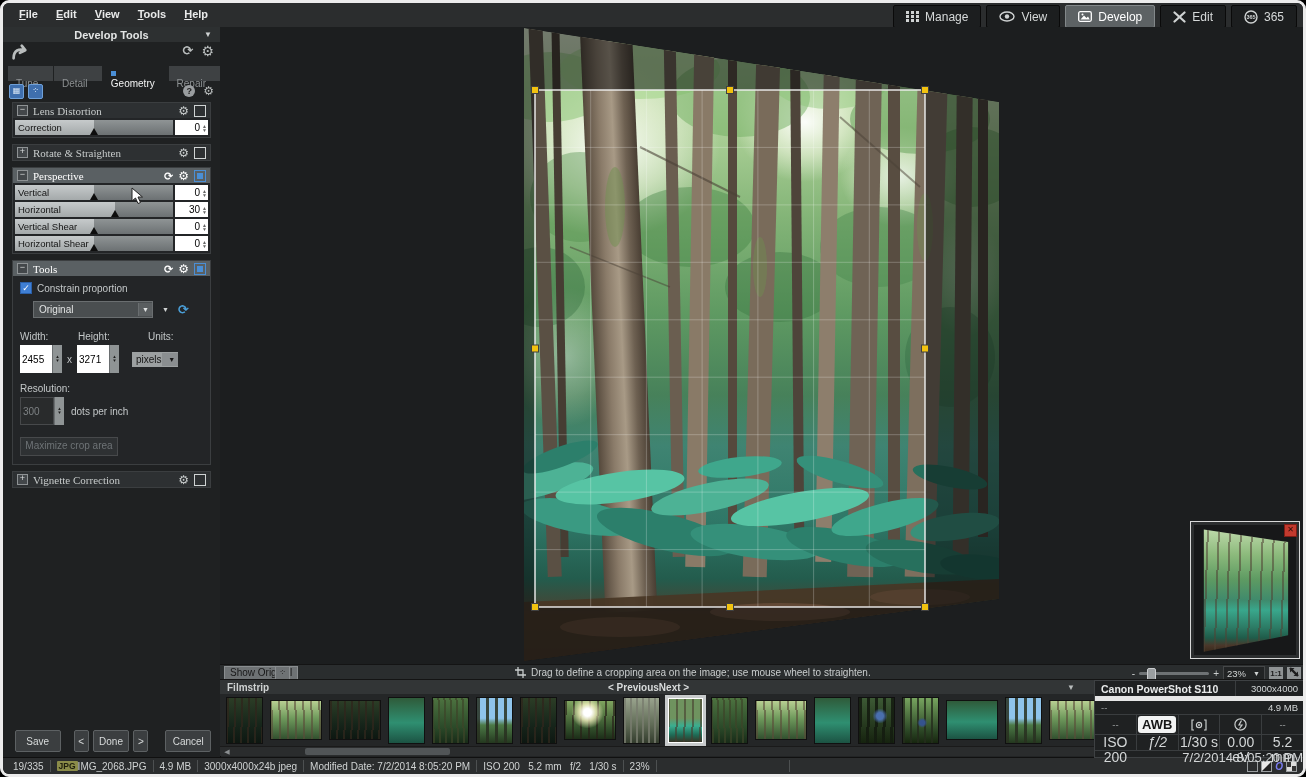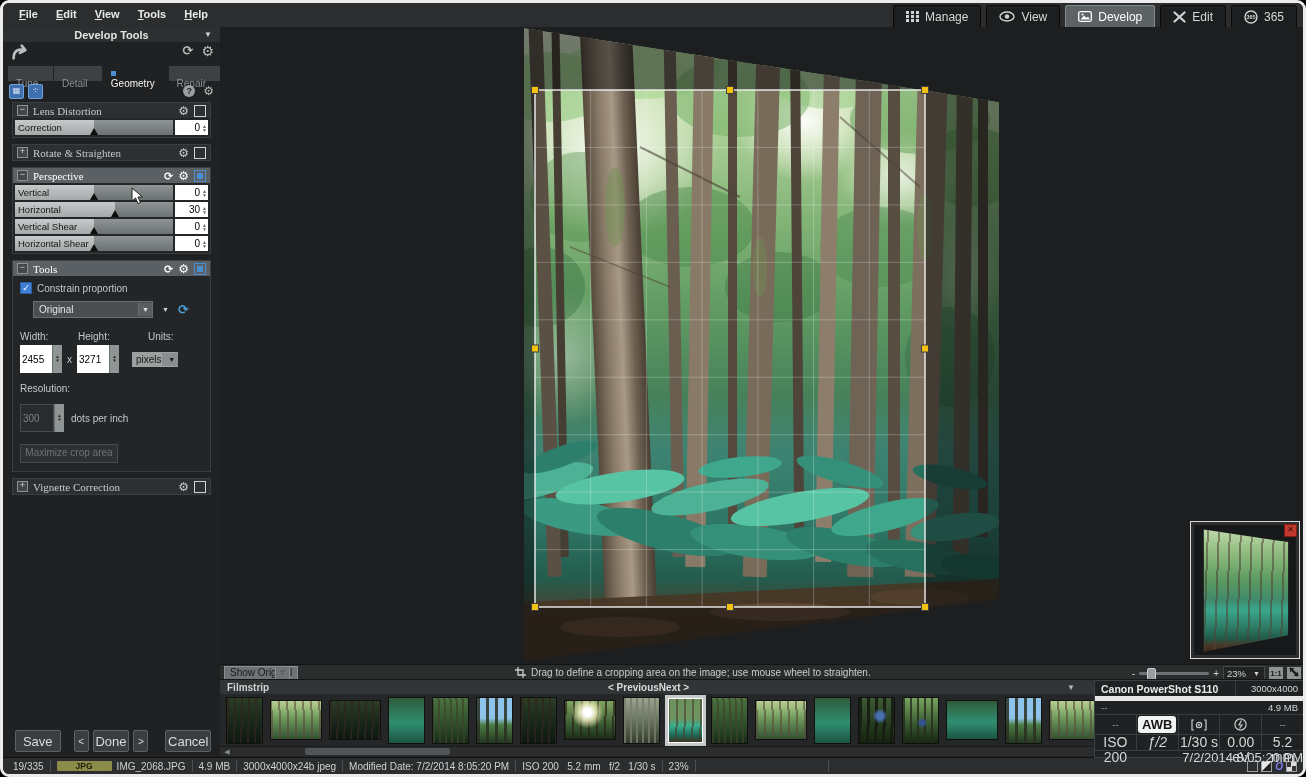--- a/index.html
+++ b/index.html
@@ -79,21 +79,21 @@
   .num-spin{width:9px;background:#8f9495;display:flex;flex-direction:column;align-items:center;
     justify-content:center;font-size:4.5px;line-height:4px;color:#1d1d1d;border-left:1px solid #6a6e70;}
   .num-input.disabled{background:#292b2c;color:#7d8183;border:1px solid #47494b;}
   .units-dd{height:15px;width:46px;background:#9ca0a1;color:#161616;display:flex;align-items:center;font-size:10px;}
   .units-dd span{flex:1;padding-left:4px;}
   .units-dd .dd-btn{width:12px;font-size:7px;text-align:center;background:#8a8e90;line-height:13px;}
   .maximize-btn{margin-top:12px;width:96px;height:17px;background:#2e3133;border:1px solid #47494b;
     color:#6e7376;font-size:10px;text-align:center;line-height:16px;}
   .panel-footer{position:absolute;left:12px;bottom:6px;display:flex;align-items:center;gap:4px;width:196px;}
   .pf-btn{height:20px;background:#3b3e40;border:1px solid #5d6163;border-radius:2px;color:#d8dbdb;
-    font-size:13px;display:flex;align-items:center;justify-content:center;}
+    font-size:10px;display:flex;align-items:center;justify-content:center;}
   .pf-save{width:50px;margin-right:9px;}
   .pf-arrow{width:15px;font-size:10px;}
   .pf-done{width:40px;}
   .pf-cancel{width:50px;margin-left:13px;}
 
   
   .viewer{position:absolute;left:217px;top:24px;right:0;height:637px;background:#1c1e1f;overflow:hidden;}
   .viewer svg{position:absolute;inset:0;}
   .navigator{position:absolute;right:3px;bottom:5px;width:110px;height:138px;background:#2c2e2f;
     border:1px solid #d9d9d9;box-sizing:border-box;}
@@ -165,21 +165,21 @@
   .awb-pill{background:#f2f3f3;color:#161616;font-size:13px;font-weight:bold;padding:1px 4px;border-radius:3px;}
   .exif-vals{display:flex;height:15px;border-bottom:1px solid #3a3d3f;align-items:flex-start;font-size:14px;}
   .exif-vals>div{flex:1;text-align:center;border-right:1px solid #3a3d3f;height:100%;line-height:15px;}
   .exif-vals>div:last-child{border-right:none;}
   .exif-date{height:13px;text-align:right;font-size:13px;line-height:13px;}
 
   
   .statusbar{position:absolute;left:0;right:0;bottom:0;height:16px;background:#2b2d2e;border-top:1px solid #101010;
     display:flex;align-items:center;font-size:10px;color:#cfd2d2;white-space:pre;}
   .sb-sep{width:1px;height:12px;background:#4d5051;margin:0 6px;flex:none;}
-  .jpg-badge{background:#8b8c49;color:#20200e;font-size:8.5px;font-weight:bold;padding:0 19px;border-radius:1px;margin-right:5px;}
+  .jpg-badge{background:#8b8c49;color:#20200e;font-size:8.5px;font-weight:bold;padding:0 2px;border-radius:1px;}
   .sb-icons{margin-left:auto;margin-right:6px;display:flex;gap:3px;align-items:center;}
   .sb-ic{width:11px;height:11px;box-sizing:border-box;}
   .sb-ic1{border:1px solid #9a9ea0;}
   .sb-ic2{border:1px solid #9a9ea0;background:linear-gradient(135deg,#e8e8e8 0 49%,#222 51%);}
   .sb-ic3{color:#7b7df2;font-size:10px;font-style:italic;font-weight:bold;width:auto;line-height:11px;}
   .sb-ic4{border:1px solid #9a9ea0;background:conic-gradient(#ddd 0 25%,#333 0 50%,#ddd 0 75%,#333 0);}
 </style>
 </head>
 <body>
 
@@ -405,21 +405,21 @@
               <span class="num-spin">▲<br>▼</span>
             </div>
             <div class="units-dd" style="margin-left:13px">
               <span>pixels</span>
               <span class="dd-btn">▼</span>
             </div>
           </div>
           <div class="row" style="margin-top:10px;">
             <span>Resolution:</span>
           </div>
-          <div class="row" style="margin-top:10px;">
+          <div class="row" style="margin-top:3px;">
             <div class="num-wrap">
               <input class="num-input disabled" value="300" style="">
               <span class="num-spin">▲<br>▼</span>
             </div>
             <span style="margin-left:7px">dots per inch</span>
           </div>
           <div class="maximize-btn">Maximize crop area</div>
         </div>
       </div>
 

